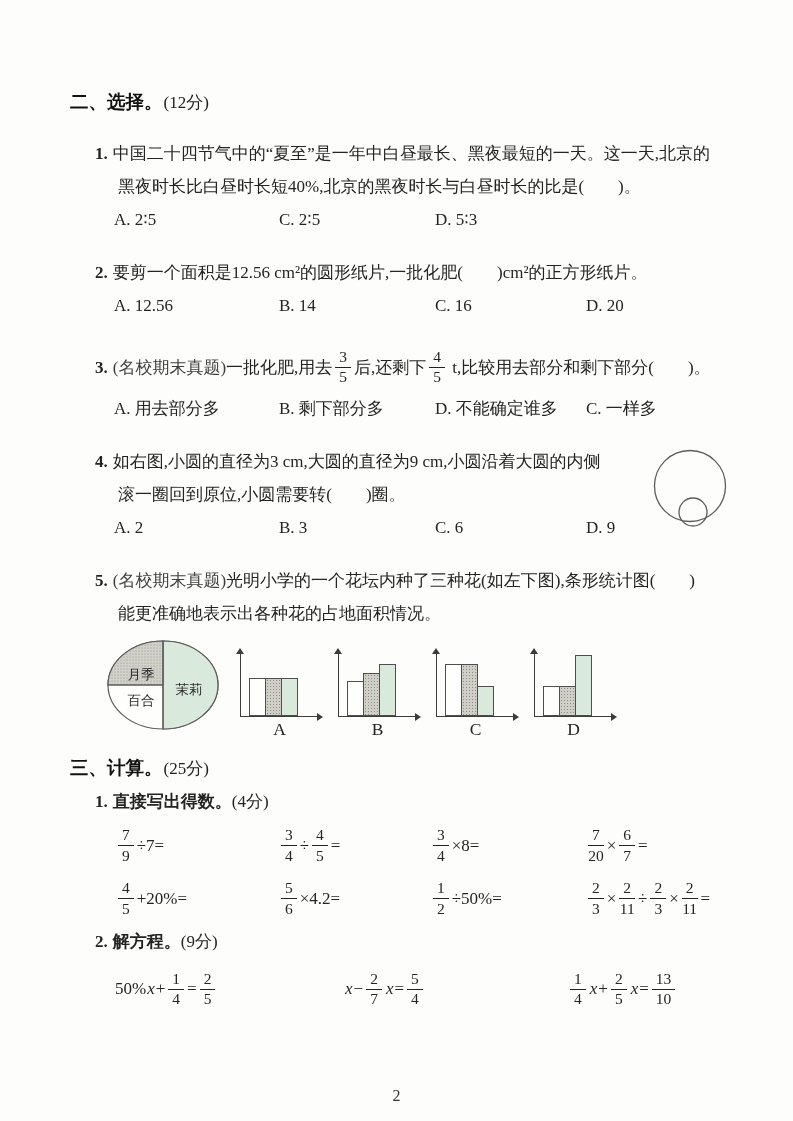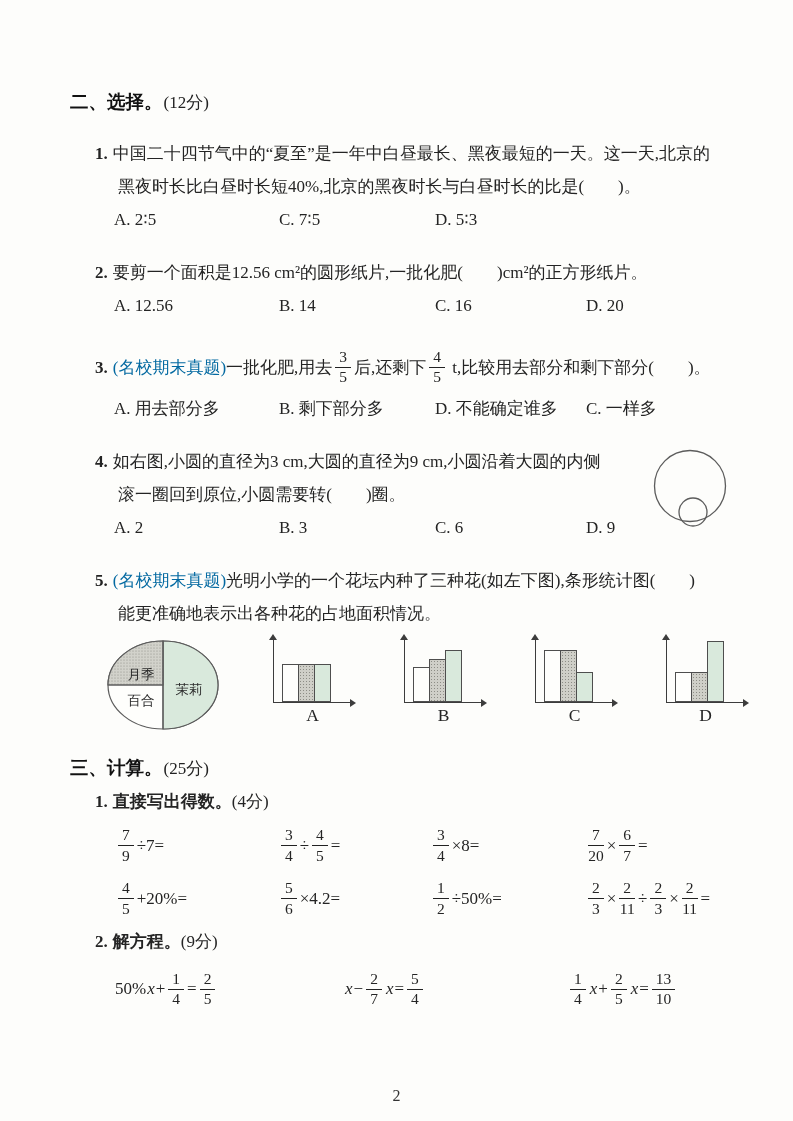--- a/index.html
+++ b/index.html
@@ -21,39 +21,39 @@
     font-weight:normal;font-size:17px;color:#222;margin-left:1px;
   }
   .sub-header{line-height:30px;padding-left:25px;margin:2px 0;white-space:pre-wrap;}
   .sub-header .qnum{font-weight:bold;}
   .sub-header .subtext{font-weight:bold;font-family:"Liberation Sans","DejaVu Sans",sans-serif;font-size:17px;}
   .q{margin:0;}
   .qline{line-height:33px;white-space:pre-wrap;}
   .l1{padding-left:25px;margin-top:20px;}
   .l2{padding-left:48px;}
   .qnum{font-weight:bold;margin-right:5px;}
-  .tag{color:#0369a1;}
+  .tag{color:#404040;}
   .opts{
     display:grid;grid-template-columns:165px 156px 151px 1fr;
     padding-left:44px;line-height:33px;white-space:pre-wrap;
   }
   .optlist .qline{line-height:30.5px;}
   
   .tline{display:flex;align-items:center;min-height:50px;}
   .tok{display:inline-flex;align-items:center;flex-wrap:wrap;white-space:pre-wrap;}
   .frac{display:inline-flex;flex-direction:column;align-items:center;vertical-align:middle;
         margin:0 3px;line-height:1.05;font-size:15.5px;}
   .frac .fn{display:block;padding:0 4px 1.5px;border-bottom:1.2px solid #222;}
   .frac .fd{display:block;padding-top:1.5px;}
   .vx{font-style:italic;padding:0 1px;font-family:"Liberation Serif",serif;}
   
   .q4wrap{position:relative;}
   .circles-fig{position:absolute;left:580px;top:2px;}
   
-  .figrow{display:flex;align-items:flex-start;padding-left:35px;gap:52px;margin:8px 0 10px;}
+  .figrow{display:flex;align-items:flex-end;padding-left:35px;gap:19px;margin:8px 0 10px;}
   .pie-fig{flex:0 0 auto;margin-bottom:6px;}
   .pie-fig text{font-size:13.5px;fill:#2d2d2d;font-family:"Liberation Serif","DejaVu Serif",serif;}
   .chart{display:flex;flex-direction:column;align-items:center;flex:0 0 auto;}
   .plot{position:relative;width:78px;height:64px;
         border-left:1.4px solid #3c3c3c;border-bottom:1.4px solid #3c3c3c;}
   .plot::before{content:"";position:absolute;top:-8px;left:-5.2px;
         border:4px solid transparent;border-bottom:6px solid #3c3c3c;}
   .plot::after{content:"";position:absolute;right:-8px;bottom:-5.2px;
         border:4px solid transparent;border-left:6px solid #3c3c3c;}
   .bars{position:absolute;left:8px;bottom:0;height:100%;display:flex;align-items:flex-end;}
@@ -79,21 +79,21 @@
 
 <div class="page">
 
   <h2 class="sec-header"><span>二、选择。</span><span class="score">(12分)</span></h2>
 
   <div class="q">
     <div class="qline l1"><span class="qnum">1.</span><span>中国二十四节气中的“夏至”是一年中白昼最长、黑夜最短的一天。这一天,北京的</span></div>
     <div class="qline l2">黑夜时长比白昼时长短40%,北京的黑夜时长与白昼时长的比是(　　)。</div>
     <div class="opts">
       <span>A. 2∶5</span>
-      <span>C. 7∶5</span>
+      <span>C. 2∶5</span>
       <span>D. 5∶3</span>
     </div>
   </div>
 
   <div class="q">
     <div class="qline l1"><span class="qnum">2.</span><span>要剪一个面积是12.56 cm²的圆形纸片,一批化肥(　　)cm²的正方形纸片。</span></div>
     <div class="opts">
       <span>A. 12.56</span>
       <span>B. 14</span>
       <span>C. 16</span>

